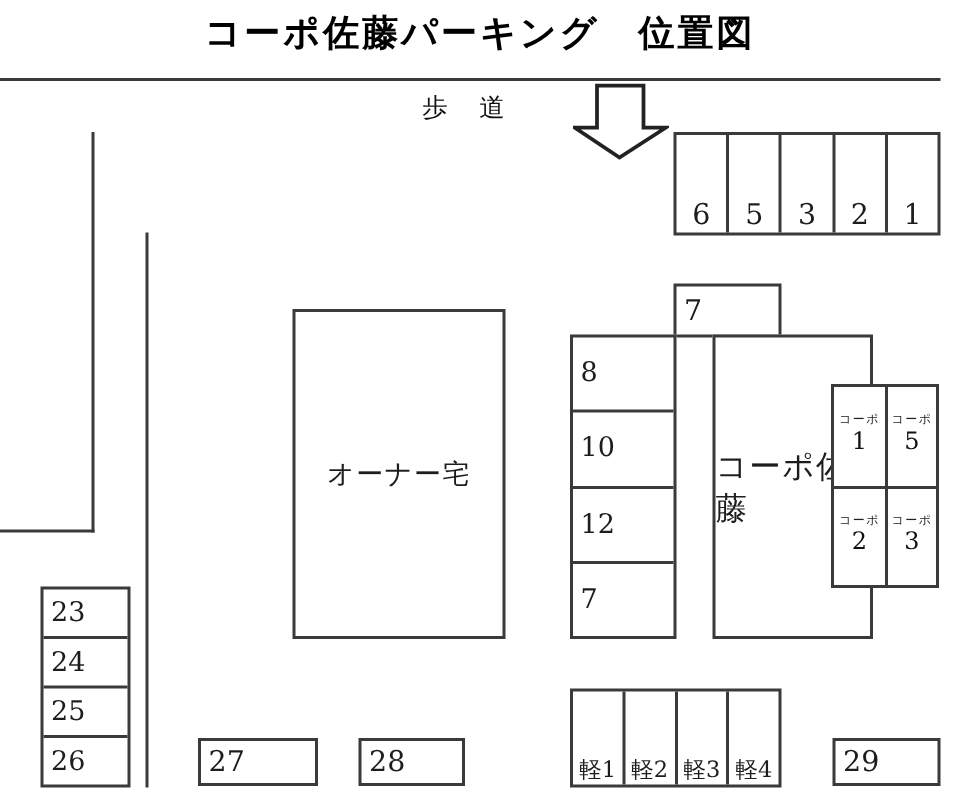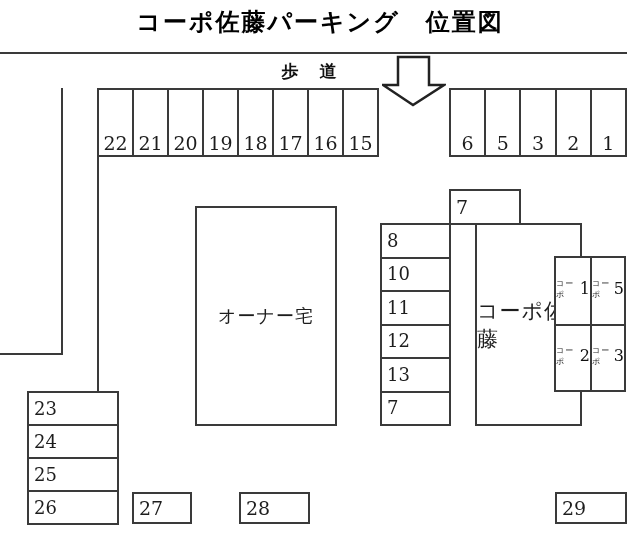--- a/index.html
+++ b/index.html
@@ -17,21 +17,21 @@
   .box{position:absolute;box-sizing:border-box;border:2px solid #3a3a3a;background:#fff;}
 
   #map-title{
     left:0;top:6px;width:640px;
     text-align:center;
     font-size:24px;font-weight:600;letter-spacing:2px;
     color:#000;
   }
   #sidewalk-label{
     left:250px;top:60px;width:120px;
-    text-align:center;font-size:17px;letter-spacing:2px;color:#111;font-weight:bold;
+    text-align:center;font-size:17px;letter-spacing:2px;color:#111;
   }
 
   
   .prow{display:flex;flex-direction:row;}
   .prow .pcell{
     flex:1;border-right:2px solid #3a3a3a;
     display:flex;align-items:flex-end;justify-content:center;
     padding-bottom:1px;font-size:19px;line-height:1.1;
   }
   .prow .pcell:last-child{border-right:none;}
@@ -49,21 +49,21 @@
     display:flex;align-items:center;
     padding-left:5px;font-size:19px;line-height:1;
   }
 
   .bldg{display:flex;align-items:center;justify-content:center;
     font-size:18px;letter-spacing:1px;margin-left:26px;}
 
   
   #corpo-grid{display:grid;grid-template-columns:1fr 1fr;grid-template-rows:1fr 1fr;}
   #corpo-grid .ccell{
-    display:flex;justify-content:center;align-items:center;
+    display:flex;flex-direction:column;justify-content:center;align-items:center;
     padding-bottom:4px;
   }
   #corpo-grid .ccell.col2{border-left:2px solid #3a3a3a;}
   #corpo-grid .ccell.row2{border-top:2px solid #3a3a3a;}
   .corpo-prefix{font-size:8px;letter-spacing:1px;color:#222;}
   .corpo-num{font-size:16px;line-height:1.15;color:#111;}
 
   .kei .pcell{font-size:15px;padding-bottom:2px;}
 </style>
 </head>
@@ -78,46 +78,20 @@
 
   <svg class="abs" style="left:382px;top:55px;" width="64" height="52" viewBox="0 0 64 52">
     <polygon points="16,2 47,2 47,30 62,30 31,50 1,30 16,30" fill="#ffffff" stroke="#222222" stroke-width="2.5" stroke-linejoin="miter"></polygon>
   </svg>
 
   <div class="line" style="left:61px;top:88px;width:2px;height:267px;"></div>
   <div class="line" style="left:0;top:353px;width:63px;height:2px;"></div>
 
   <div class="line" style="left:97px;top:155px;width:2px;height:370px;"></div>
 
-  <div class="box prow" style="left:97px;top:88px;width:282px;height:69px;">
-    <div class="pcell">
-        <span>22</span>
-      </div>
-    <div class="pcell">
-        <span>21</span>
-      </div>
-    <div class="pcell">
-        <span>20</span>
-      </div>
-    <div class="pcell">
-        <span>19</span>
-      </div>
-    <div class="pcell">
-        <span>18</span>
-      </div>
-    <div class="pcell">
-        <span>17</span>
-      </div>
-    <div class="pcell">
-        <span>16</span>
-      </div>
-    <div class="pcell">
-        <span>15</span>
-      </div>
-  </div>
 
   <div class="box prow" style="left:449px;top:88px;width:178px;height:69px;">
     <div class="pcell">
         <span>6</span>
       </div>
     <div class="pcell">
         <span>5</span>
       </div>
     <div class="pcell">
         <span>3</span>
@@ -139,27 +113,21 @@
   </div>
 
   <div class="box vcol" style="left:380px;top:223px;width:71px;height:203px;">
     <div class="vcell">
         <span>8</span>
       </div>
     <div class="vcell">
         <span>10</span>
       </div>
     <div class="vcell">
-        <span>11</span>
-      </div>
-    <div class="vcell">
         <span>12</span>
-      </div>
-    <div class="vcell">
-        <span>13</span>
       </div>
     <div class="vcell">
         <span>7</span>
       </div>
   </div>
 
   <div class="box bldg" style="left:449px;top:223px;width:107px;height:203px;font-size:21px;">
     <span>コーポ佐藤</span>
   </div>
 
@@ -175,39 +143,53 @@
     <div class="ccell row2">
       <span class="corpo-prefix">コーポ</span>
       <span class="corpo-num">2</span>
     </div>
     <div class="ccell col2 row2">
       <span class="corpo-prefix">コーポ</span>
       <span class="corpo-num">3</span>
     </div>
   </div>
 
-  <div class="box vcol" style="left:27px;top:391px;width:92px;height:134px;">
+  <div class="box vcol" style="left:27px;top:391px;width:60px;height:134px;">
     <div class="vcell">
         <span>23</span>
       </div>
     <div class="vcell">
         <span>24</span>
       </div>
     <div class="vcell">
         <span>25</span>
       </div>
     <div class="vcell">
         <span>26</span>
       </div>
   </div>
 
-  <div class="box single" style="left:132px;top:492px;width:60px;height:32px;">
+  <div class="box single" style="left:132px;top:492px;width:80px;height:32px;">
     <span>27</span>
   </div>
   <div class="box single" style="left:239px;top:492px;width:71px;height:32px;">
     <span>28</span>
   </div>
   <div class="box single" style="left:555px;top:492px;width:72px;height:32px;">
     <span>29</span>
   </div>
 
+  <div class="box prow kei" style="left:380px;top:459px;width:141px;height:66px;">
+    <div class="pcell">
+        <span>軽1</span>
+      </div>
+    <div class="pcell">
+        <span>軽2</span>
+      </div>
+    <div class="pcell">
+        <span>軽3</span>
+      </div>
+    <div class="pcell">
+        <span>軽4</span>
+      </div>
+  </div>
 
 </div>
 
 </body></html>

